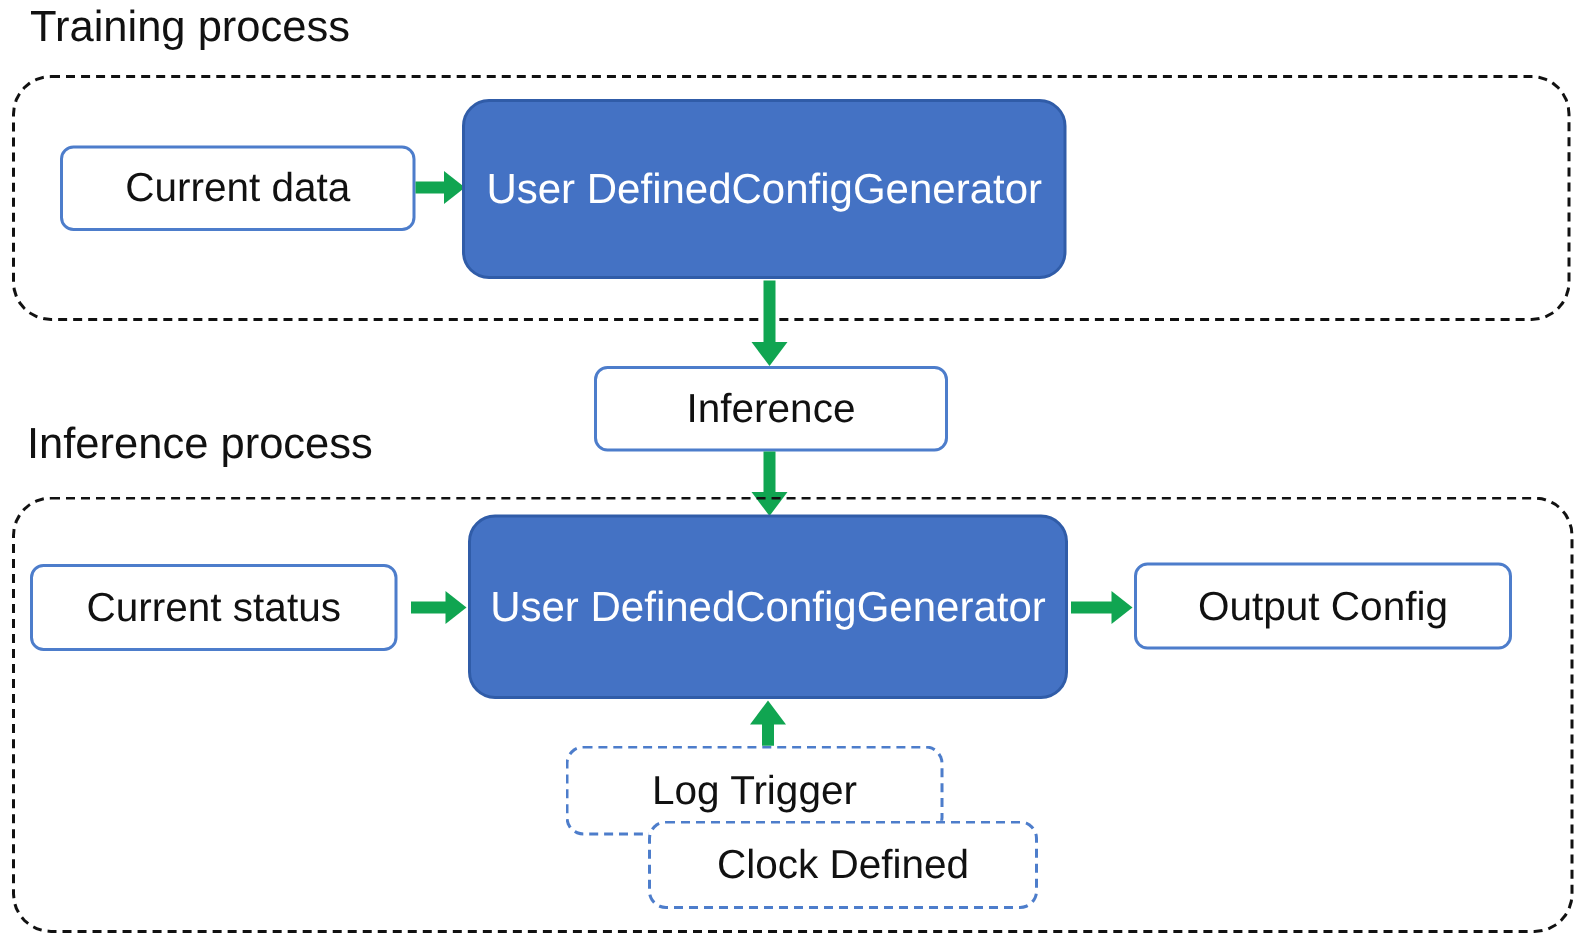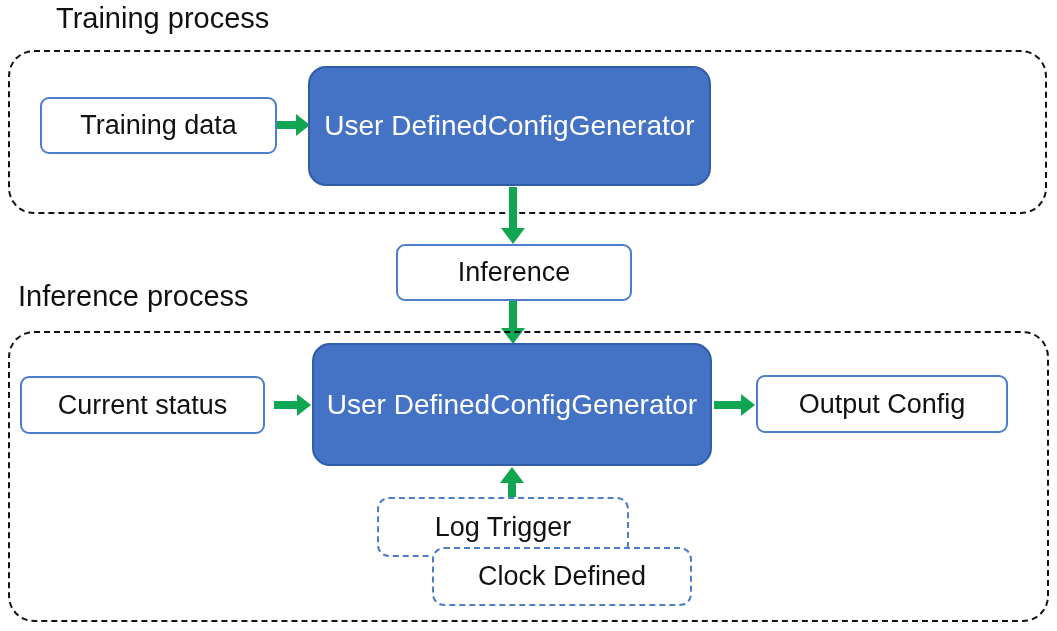--- a/index.html
+++ b/index.html
@@ -88,26 +88,26 @@
     border-bottom: 16px solid #10A551;
     border-left: 12px solid transparent;
     border-right: 12px solid transparent;
   }
 </style>
 </head>
 <body>
 
 <div id="canvas">
 
-  <div class="section-label" style="left:20px; top:2px;margin-left:36px;">Training process</div>
+  <div class="section-label" style="left:20px; top:2px;">Training process</div>
 
   <div class="dashed-container" style="left:8px; top:50px; width:1035px; height:160px;"></div>
 
   <div class="white-box" style="left:40px; top:97px; width:233px; height:53px;">
-    <span>Training data</span>
+    <span>Current data</span>
   </div>
 
   <div class="ar ar-right" style="left:277px; top:114px; width:33px; height:22px;">
     <div class="shaft"></div>
     <div class="head"></div>
   </div>
 
   <div class="blue-box" style="left:308px; top:66px; width:399px; height:116px;">
     <span>User Defined</span>
     <span>ConfigGenerator</span>

